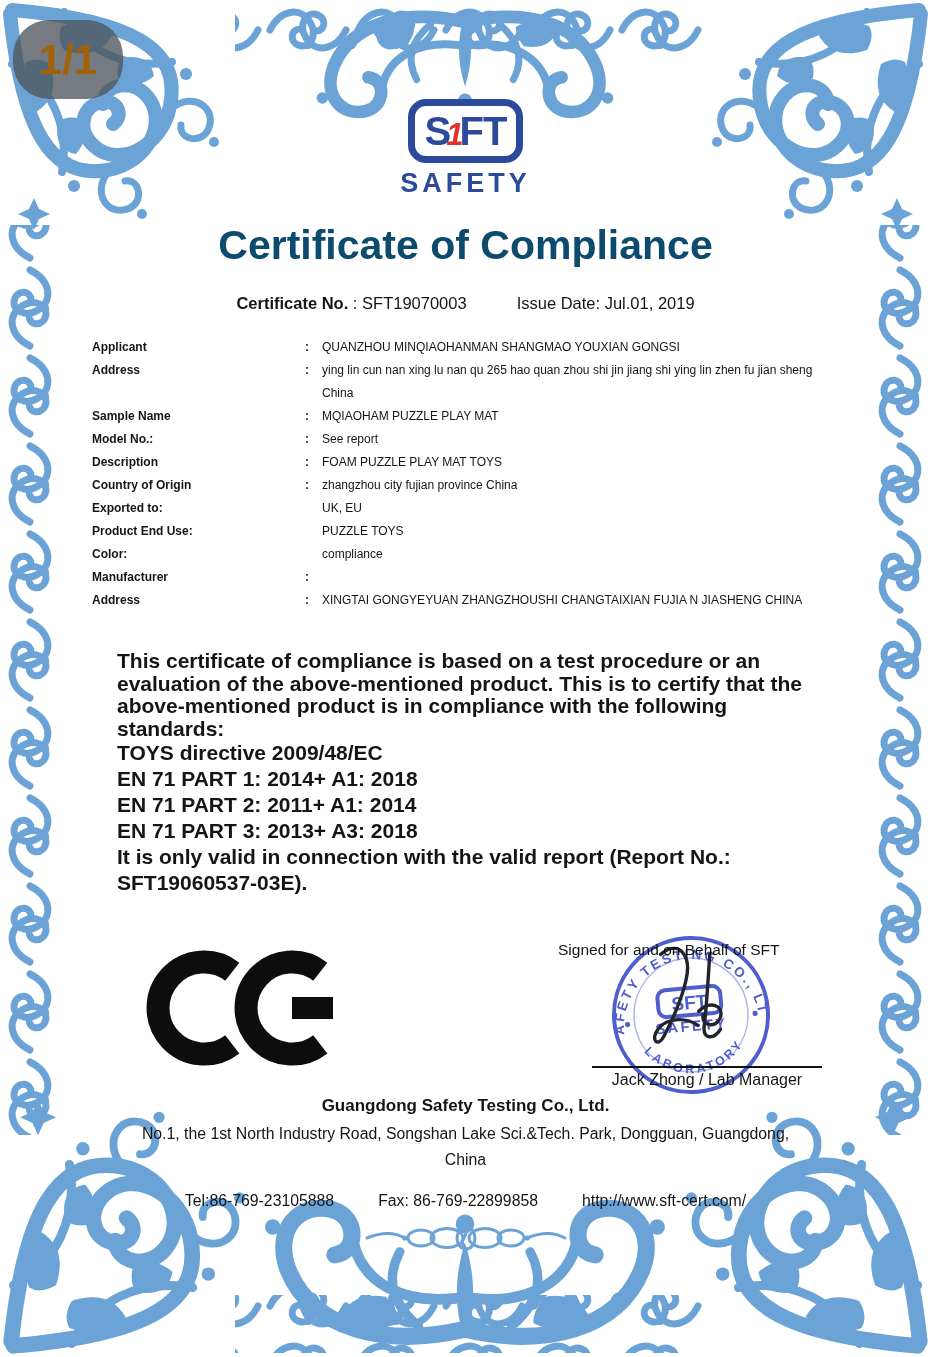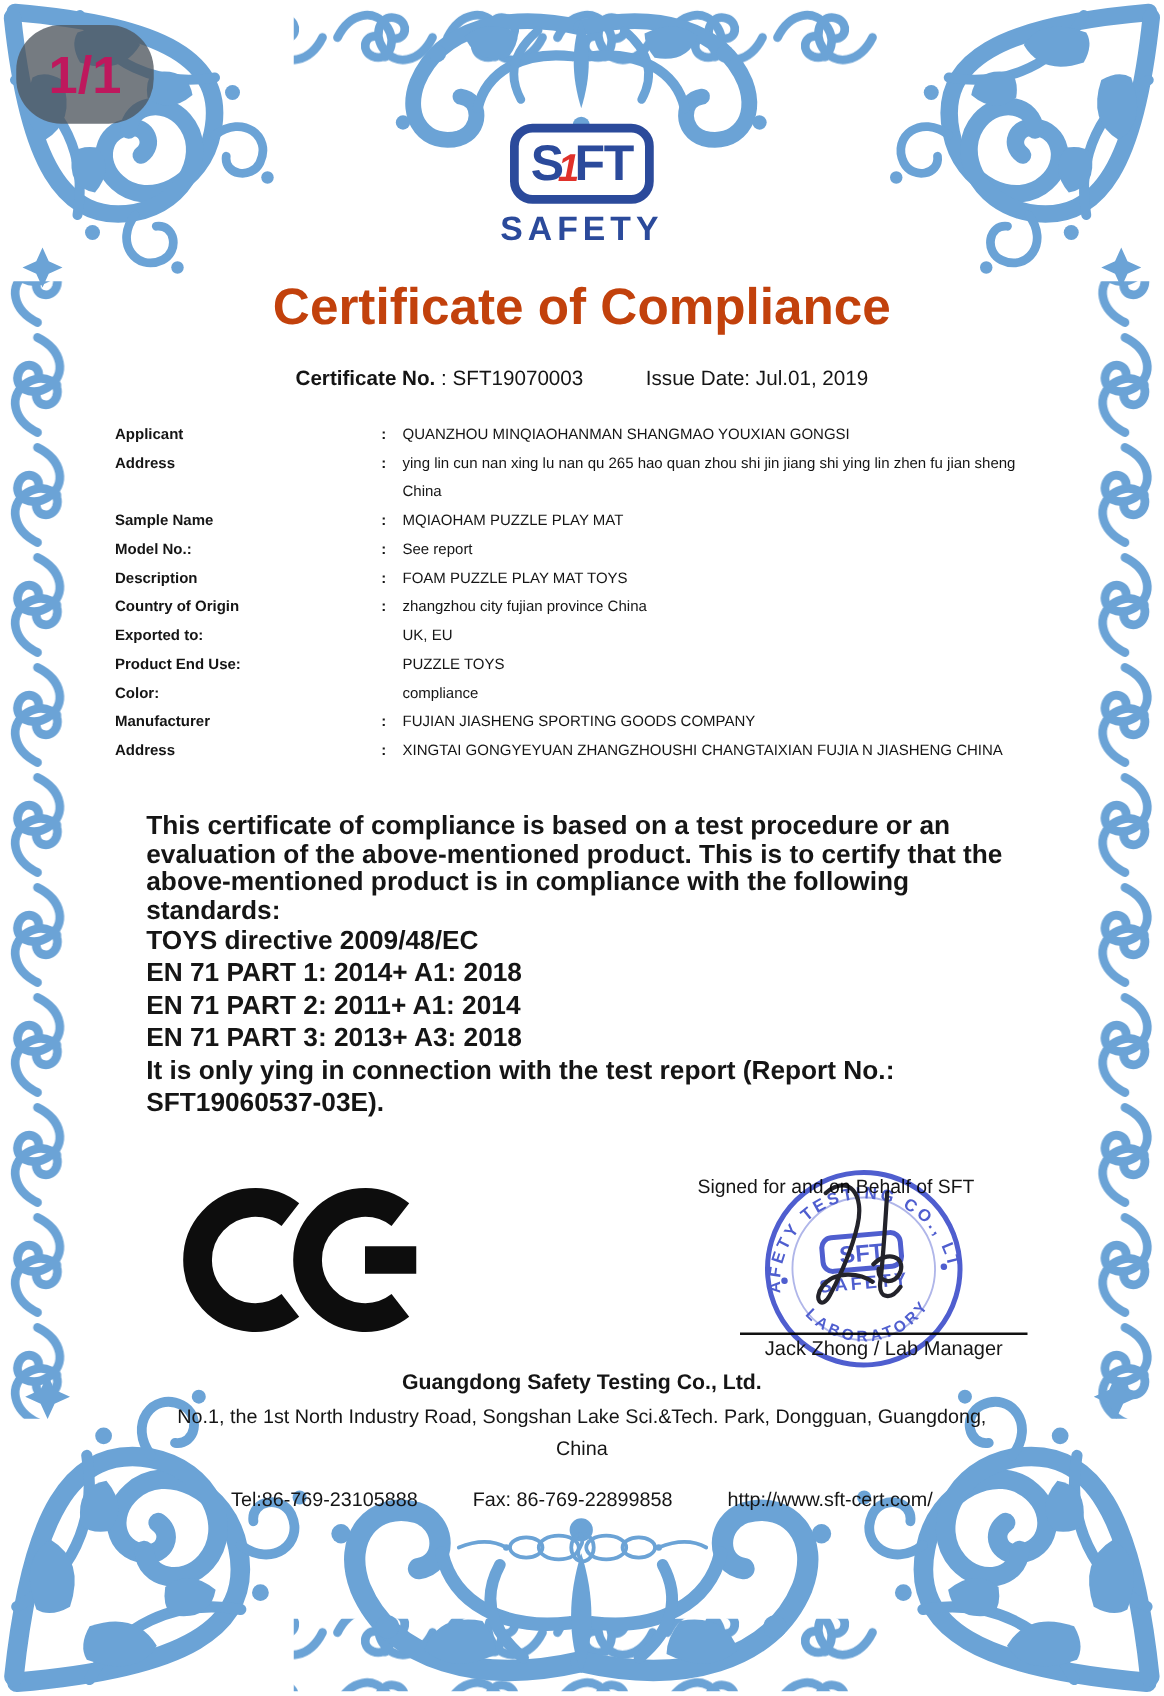--- a/index.html
+++ b/index.html
@@ -6,33 +6,33 @@
   .page{
     position:relative;width:931px;height:1357px;background:#ffffff;
     font-family:"Liberation Sans",sans-serif;color:#151515;overflow:hidden;
   }
   .border-svg{position:absolute;left:0;top:0;width:931px;height:1357px;pointer-events:none;}
   
   .page-badge{
     position:absolute;left:13px;top:20px;width:110px;height:79px;
     background:rgba(78,86,94,0.78);border-radius:36px;
     display:flex;align-items:center;justify-content:center;
-    color:#be185d;font-size:42px;font-weight:bold;z-index:9;
+    color:#a16207;font-size:42px;font-weight:bold;z-index:9;
   }
   
   .logo-wrap{position:absolute;top:99px;left:0;width:100%;display:flex;flex-direction:column;align-items:center;z-index:3;}
   .logo-box{
     display:flex;align-items:center;justify-content:center;
     border:7px solid #2b4a9b;border-radius:18px;height:50px;padding:0 10px;background:#fff;
   }
   .logo-letter{font-weight:800;color:#2b4a9b;font-size:40px;line-height:1;letter-spacing:-1px;}
   .logo-one{color:#e0312a;font-style:italic;font-weight:800;font-size:31px;line-height:1;margin:6px -4px 0 -4px;}
   .logo-sub{margin-top:5px;color:#2b4a9b;font-weight:bold;font-size:27px;letter-spacing:4px;}
   
-  .doc-title{position:absolute;top:222px;left:0;width:100%;text-align:center;font-size:41px;font-weight:bold;color:#c2410c;z-index:3;}
+  .doc-title{position:absolute;top:222px;left:0;width:100%;text-align:center;font-size:41px;font-weight:bold;color:#0c4a6e;z-index:3;}
   .cert-line{position:absolute;top:294px;left:0;width:100%;display:flex;justify-content:center;gap:50px;font-size:16.5px;z-index:3;}
   .cert-line b{font-weight:bold;}
   
   .fields{position:absolute;top:336px;left:92px;width:753px;font-size:12px;line-height:23px;z-index:3;}
   .frow{display:grid;grid-template-columns:213px 17px 1fr;}
   .flabel{font-weight:bold;}
   .fcolon{font-weight:bold;}
   
   .statement{position:absolute;top:650px;left:117px;width:704px;font-weight:bold;font-size:21px;line-height:22.5px;z-index:3;}
   .std-line{line-height:26px;}
@@ -190,36 +190,35 @@
       <span class="fvalue">PUZZLE TOYS</span>
     </div>
     <div class="frow">
       <span class="flabel">Color:</span>
       <span class="fcolon"></span>
       <span class="fvalue">compliance</span>
     </div>
     <div class="frow">
       <span class="flabel">Manufacturer</span>
       <span class="fcolon">:</span>
-      <span class="fvalue">FUJIAN JIASHENG SPORTING GOODS COMPANY</span>
     </div>
     <div class="frow">
       <span class="flabel">Address</span>
       <span class="fcolon">:</span>
       <span class="fvalue">XINGTAI GONGYEYUAN ZHANGZHOUSHI CHANGTAIXIAN FUJIA N JIASHENG CHINA</span>
     </div>
   </div>
 
   <div class="statement">
     <div>This certificate of compliance is based on a test procedure or an evaluation of the above-mentioned product. This is to certify that the above-mentioned product is in compliance with the following standards:</div>
     <div class="std-line">TOYS directive 2009/48/EC</div>
     <div class="std-line">EN 71 PART 1: 2014+ A1: 2018</div>
     <div class="std-line">EN 71 PART 2: 2011+ A1: 2014</div>
     <div class="std-line">EN 71 PART 3: 2013+ A3: 2018</div>
-    <div class="std-line">It is only ying in connection with the test report (Report No.: SFT19060537-03E).</div>
+    <div class="std-line">It is only valid in connection with the valid report (Report No.: SFT19060537-03E).</div>
   </div>
 
   <svg class="ce-mark" width="200" height="120" viewBox="0 0 200 120" aria-label="CE">
     <g stroke="#0d0d0d" stroke-width="23" fill="none">
       <path d="M86.3,23.7 A46,46 0 1 0 86.3,96.3"></path>
       <path d="M174.3,23.7 A46,46 0 1 0 174.3,96.3"></path>
       <path d="M146,60 H187" stroke-width="22"></path>
     </g>
   </svg>
 

